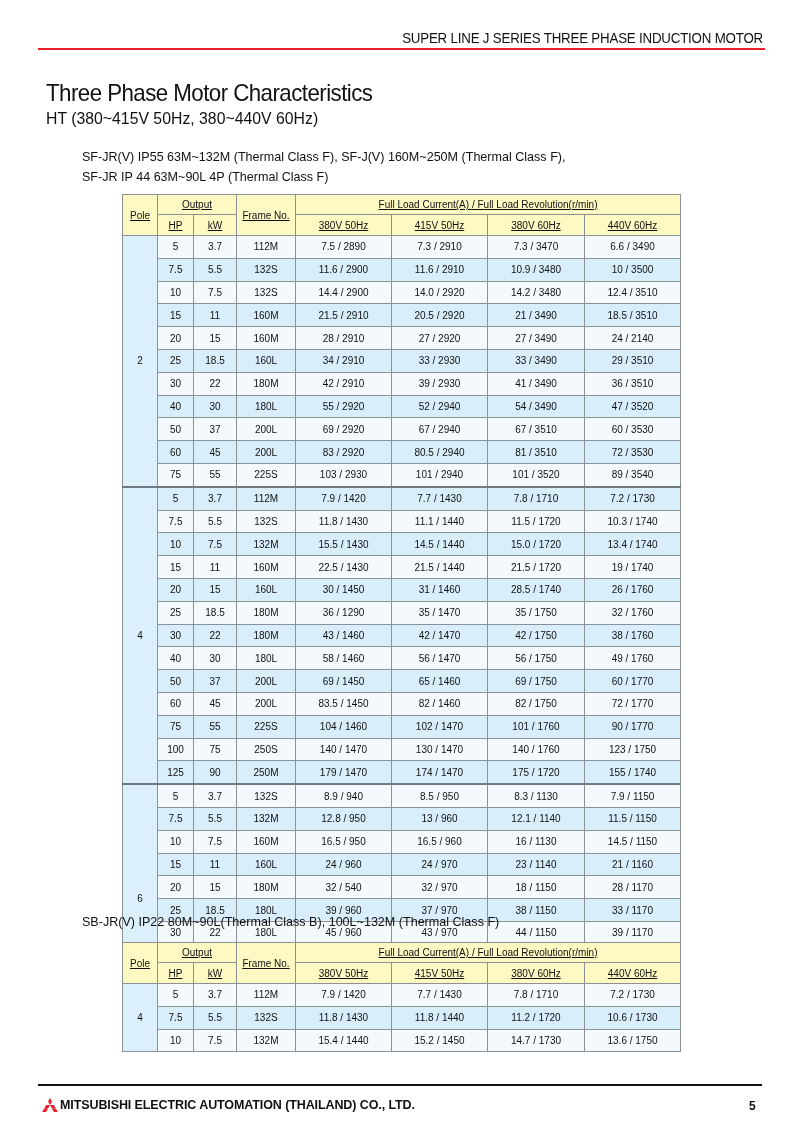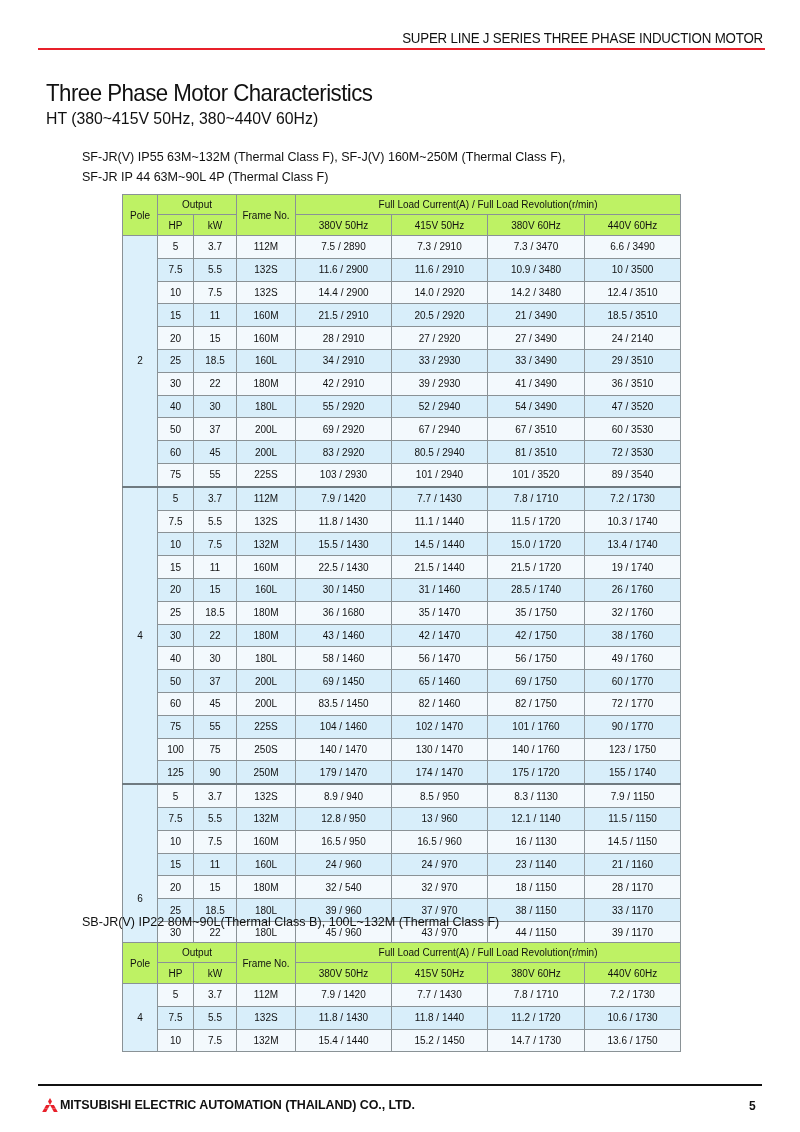--- a/index.html
+++ b/index.html
@@ -15,21 +15,21 @@
   .page-title { position: absolute; left: 46px; top: 79px; font-size: 24px; letter-spacing: -0.6px; transform: scaleX(0.93); transform-origin: left; }
   .page-subtitle { position: absolute; left: 46px; top: 109px; font-size: 17px; transform: scaleX(0.93); transform-origin: left; }
   .section-title { position: absolute; left: 82px; font-size: 13.5px; line-height: 20px; transform: scaleX(0.93); transform-origin: left; white-space: nowrap; }
   table.spec {
     position: absolute; border-collapse: collapse; table-layout: fixed;
     font-size: 10px; text-align: center; border: 1.5px solid #6f7a80;
   }
   table.spec td, table.spec th {
     border: 1px solid #8a9296; padding: 0; font-weight: normal; overflow: hidden; white-space: nowrap;
   }
-  table.spec th { background: #bef264; height: 19px; }
+  table.spec th { background: #fef9c3; height: 19px; text-decoration: underline; }
   table.spec tr.hdr2 th { height: 20px; text-align: center; }
   table.spec td.pole { background: #dcf0fb; }
   table.spec tr.light td:not(.pole) { background: #f3f9fd; }
   table.spec tr.blue td:not(.pole) { background: #d8eefa; }
   table.spec tr.group-start td { border-top: 2px solid #6f7a80; }
   #t1 { left: 122px; top: 194px; width: 558px; }
   #t1 td { height: 21.8px; }
   #t2 { left: 122px; top: 942px; width: 558px; }
   #t2 td { height: 21.8px; }
   .foot-rule { position: absolute; left: 38px; width: 724px; top: 1084px; height: 2px; background: #111; }
@@ -221,21 +221,21 @@
         <td>160L</td>
         <td>30 / 1450</td>
         <td>31 / 1460</td>
         <td>28.5 / 1740</td>
         <td>26 / 1760</td>
       </tr>
       <tr class="light">
         <td>25</td>
         <td>18.5</td>
         <td>180M</td>
-        <td>36 / 1680</td>
+        <td>36 / 1290</td>
         <td>35 / 1470</td>
         <td>35 / 1750</td>
         <td>32 / 1760</td>
       </tr>
       <tr class="blue">
         <td>30</td>
         <td>22</td>
         <td>180M</td>
         <td>43 / 1460</td>
         <td>42 / 1470</td>

